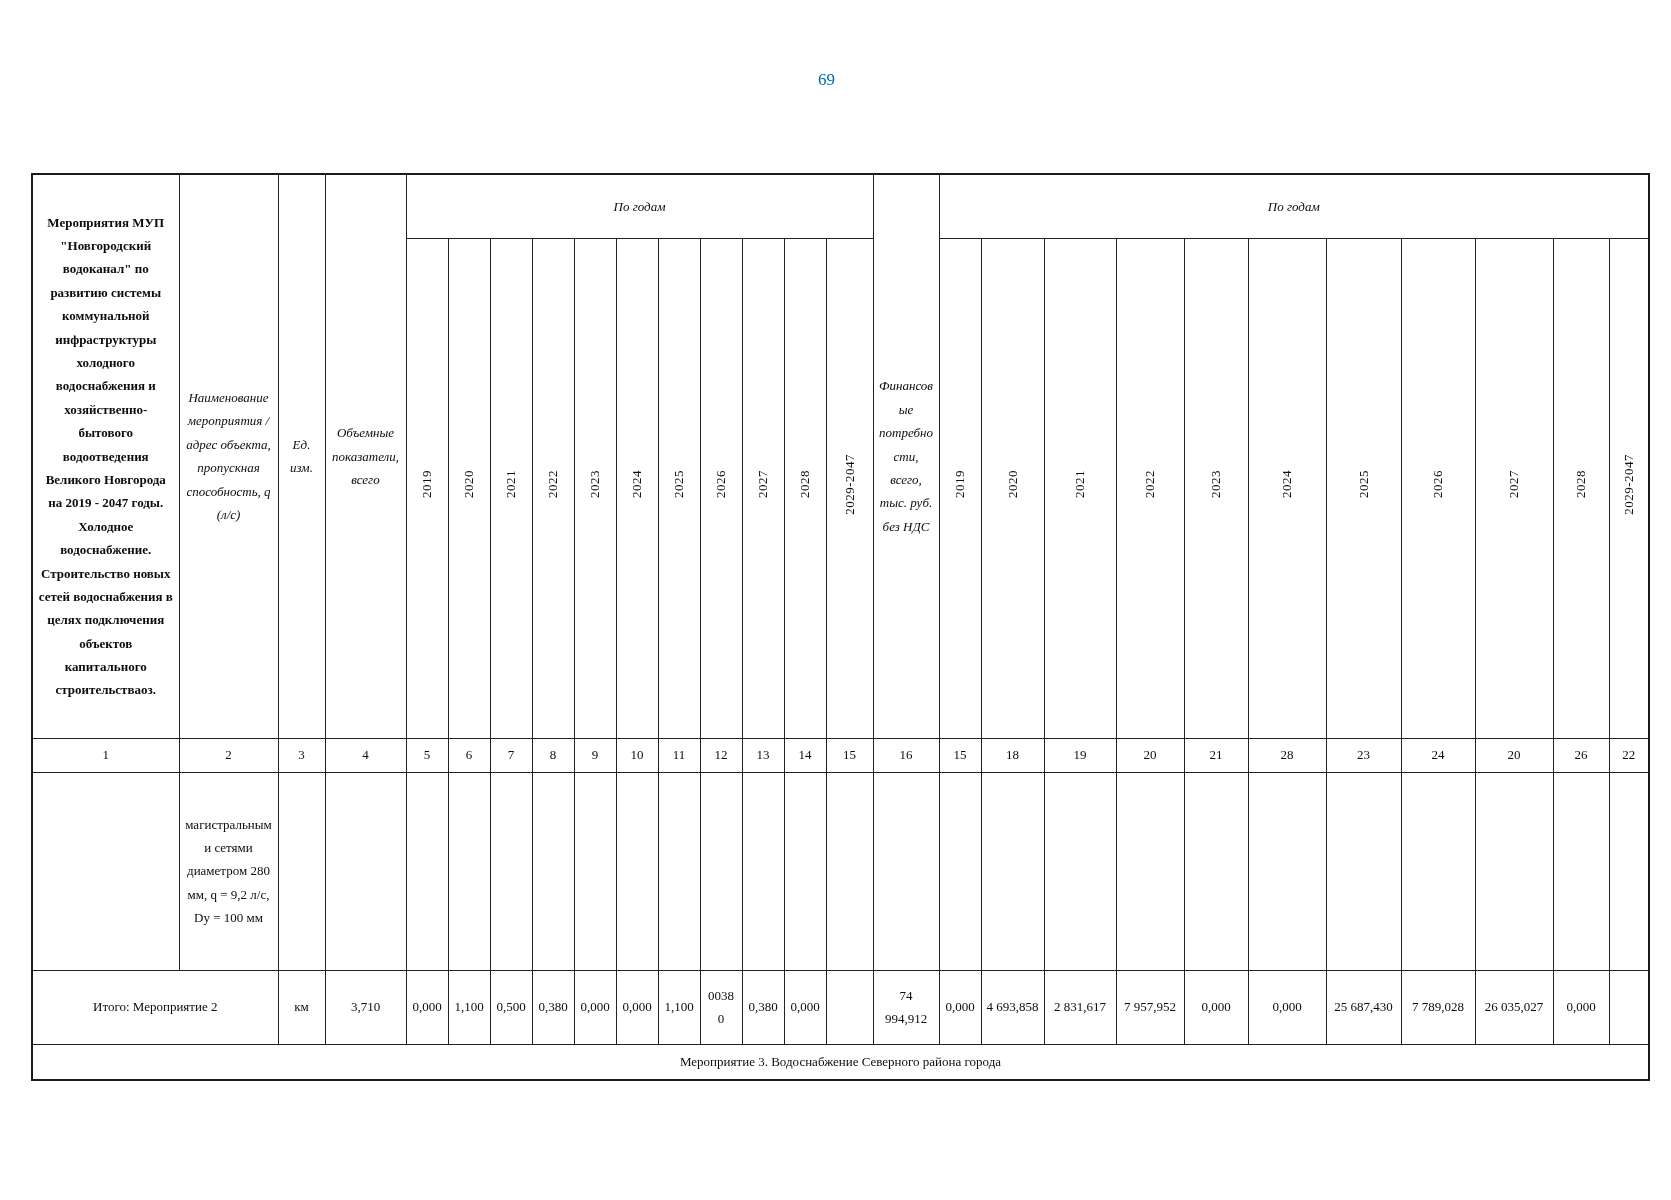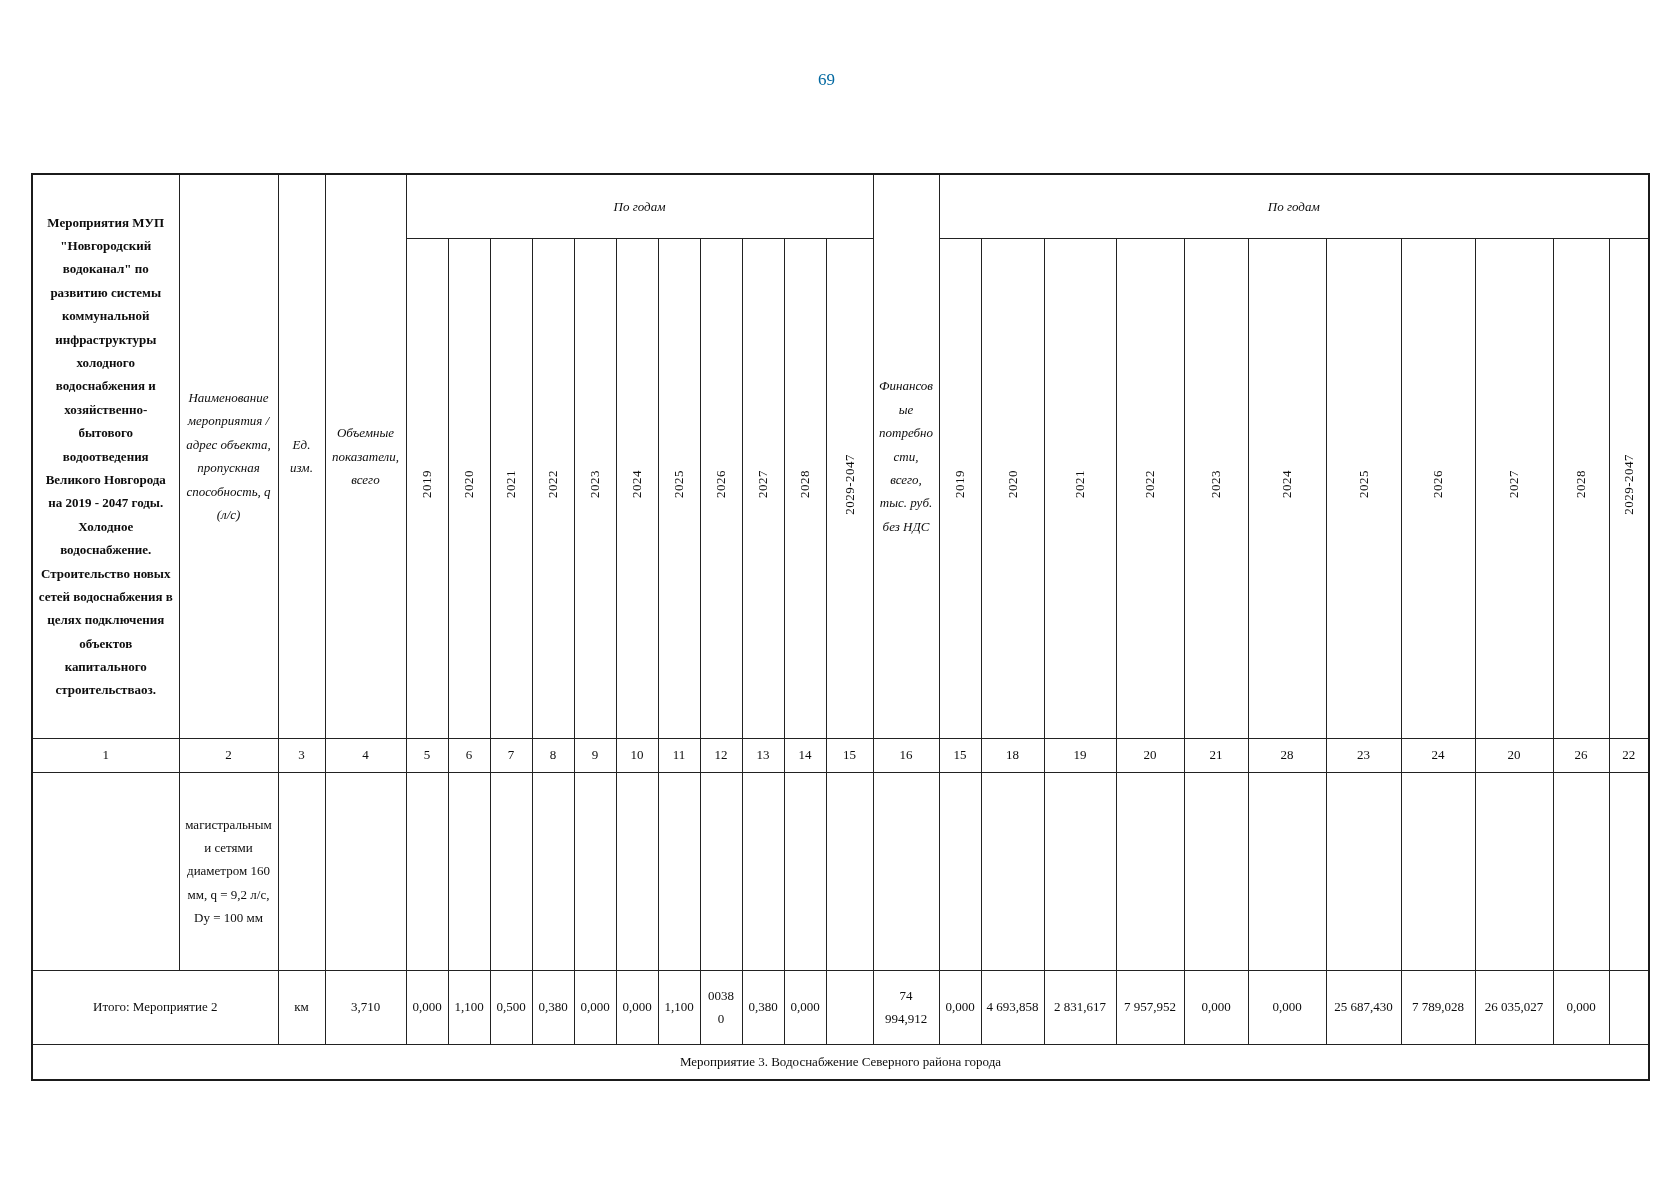--- a/index.html
+++ b/index.html
@@ -193,21 +193,21 @@
         <td>28</td>
         <td>23</td>
         <td>24</td>
         <td>20</td>
         <td>26</td>
         <td>22</td>
       </tr>
 
       <tr style="height:198px;">
         <td></td>
-        <td class="detail-cell">магистральными сетями диаметром 160 мм,  q = 9,2 л/с, Dy = 100 мм</td>
+        <td class="detail-cell">магистральными сетями диаметром 280 мм,  q = 9,2 л/с, Dy = 100 мм</td>
         <td></td>
         <td></td>
         <td></td>
         <td></td>
         <td></td>
         <td></td>
         <td></td>
         <td></td>
         <td></td>
         <td></td>

